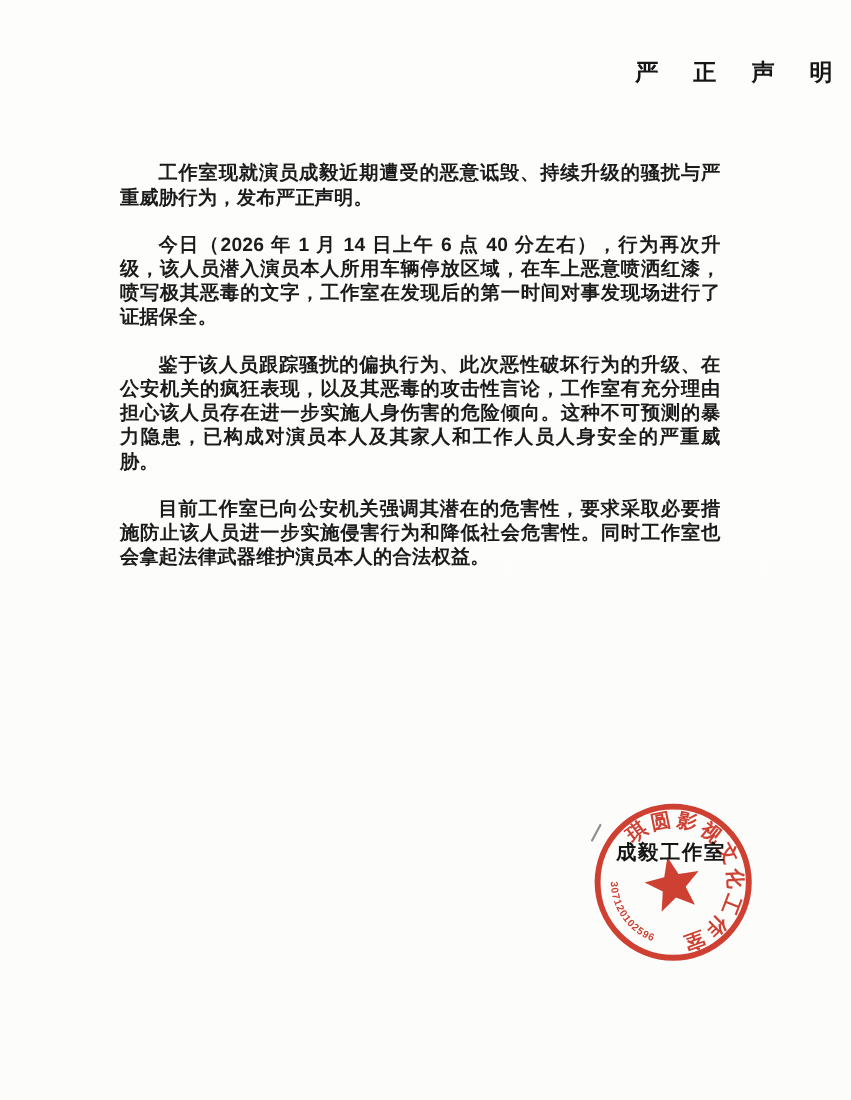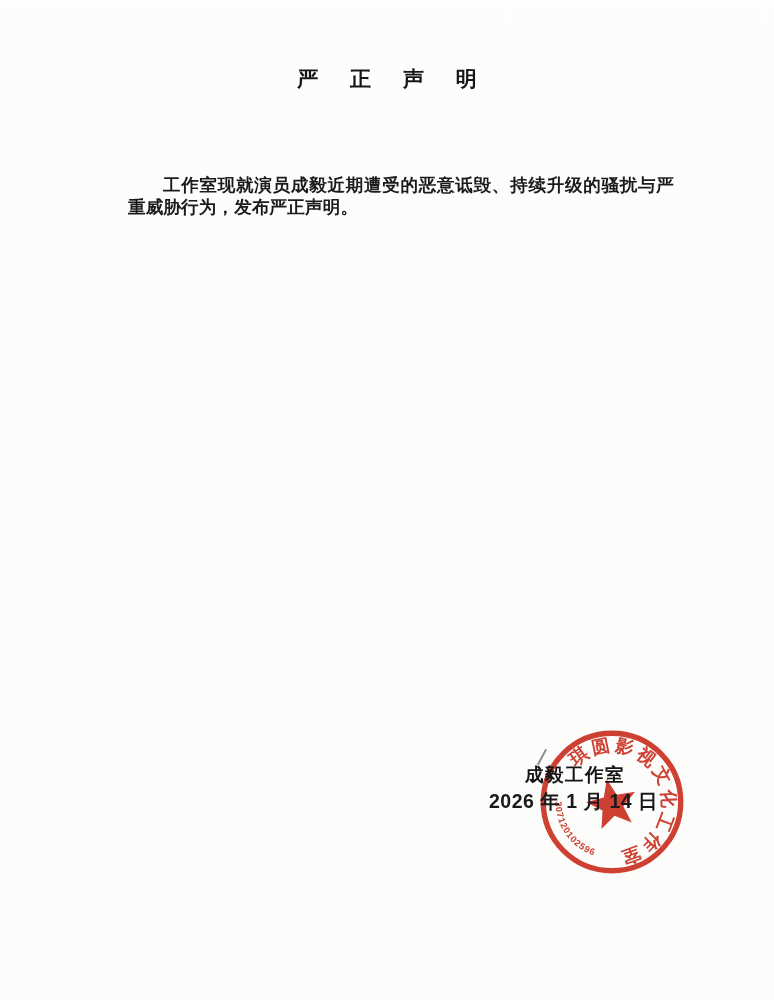--- a/index.html
+++ b/index.html
@@ -9,33 +9,32 @@
     margin:0 auto;
     background:#fefefdff;
     background:linear-gradient(180deg,#fdfdfc 0%,#fcfcfb 100%);
     font-family:"Liberation Sans","DejaVu Sans",sans-serif;
     color:#1c1c1c;
     overflow:hidden;
   }
   .title{
     position:absolute;
     top:48px;left:0;right:0;
-    margin:17px;
-    text-align:center;
+    margin:4px;
+    text-align:right;
     font-size:21px;
     font-weight:800;
     letter-spacing:13px;
     text-indent:13px;
     color:#161616;
   }
   .body-text{
     position:absolute;
-    top:146px;left:128px;
+    top:146px;left:109px;
     width:546px;
-    margin-top:28px;
   }
   .body-text p{
     margin:0 0 21px 0;
     font-size:17.5px;
     line-height:22px;
     font-weight:700;
     text-align:justify;
     text-indent:2em;
     color:#1b1b1b;
     letter-spacing:0.2px;
@@ -50,21 +49,21 @@
     position:absolute;
     left:541px;top:748px;
     width:2px;height:18px;
     background:#8f8f8f;
     transform:rotate(28deg);
     border-radius:2px;
     z-index:2;
   }
   .signature{
     position:absolute;
-    left:525px;top:762px;
+    left:560px;top:762px;
     font-size:18.5px;
     font-weight:800;
     letter-spacing:1.5px;
     color:#151515;
     z-index:3;
     white-space:nowrap;
   }
   .sign-date{
     position:absolute;
     left:489px;top:788px;
@@ -78,20 +77,23 @@
 </style>
 </head>
 <body>
 
 <div class="page">
 
   <h1 class="title">严 正 声 明</h1>
 
   <div class="body-text">
     <p>工作室现就演员成毅近期遭受的恶意诋毁、持续升级的骚扰与严重威胁行为，发布严正声明。</p>
+    <p>今日（2026 年 1 月 14 日上午 6 点 40 分左右），行为再次升级，该人员潜入演员本人所用车辆停放区域，在车上恶意喷洒红漆，喷写极其恶毒的文字，工作室在发现后的第一时间对事发现场进行了证据保全。</p>
+    <p>鉴于该人员跟踪骚扰的偏执行为、此次恶性破坏行为的升级、在公安机关的疯狂表现，以及其恶毒的攻击性言论，工作室有充分理由担心该人员存在进一步实施人身伤害的危险倾向。这种不可预测的暴力隐患，已构成对演员本人及其家人和工作人员人身安全的严重威胁。</p>
+    <p>目前工作室已向公安机关强调其潜在的危害性，要求采取必要措施防止该人员进一步实施侵害行为和降低社会危害性。同时工作室也会拿起法律武器维护演员本人的合法权益。</p>
   </div>
 
   <div class="seal-wrap">
     <svg id="seal-svg" width="156" height="156" viewBox="0 0 160 160">
       <defs>
         <filter id="inkblur" x="-10%" y="-10%" width="120%" height="120%">
           <feGaussianBlur stdDeviation="0.4"></feGaussianBlur>
         </filter>
       </defs>
       <g id="seal-ink" filter="url(#inkblur)" opacity="0.93">
@@ -122,15 +124,14 @@
             <text transform="translate(54.2 128.6) rotate(388.0)" text-anchor="middle" dominant-baseline="central" font-size="9.5" font-weight="700" fill="#cb3124" font-family="&quot;Liberation Sans&quot;,&quot;DejaVu Sans&quot;,sans-serif">9</text>
             <text transform="translate(59.4 131.0) rotate(382.0)" text-anchor="middle" dominant-baseline="central" font-size="9.5" font-weight="700" fill="#cb3124" font-family="&quot;Liberation Sans&quot;,&quot;DejaVu Sans&quot;,sans-serif">6</text>
           </g>
       </g>
     </svg>
   </div>
 
   <div class="pen-mark"></div>
 
   <div class="signature">成毅工作室</div>
-  <div class="sign-date">2026 年 1 月 14 日</div>
 
 </div>
 
 </body></html>

